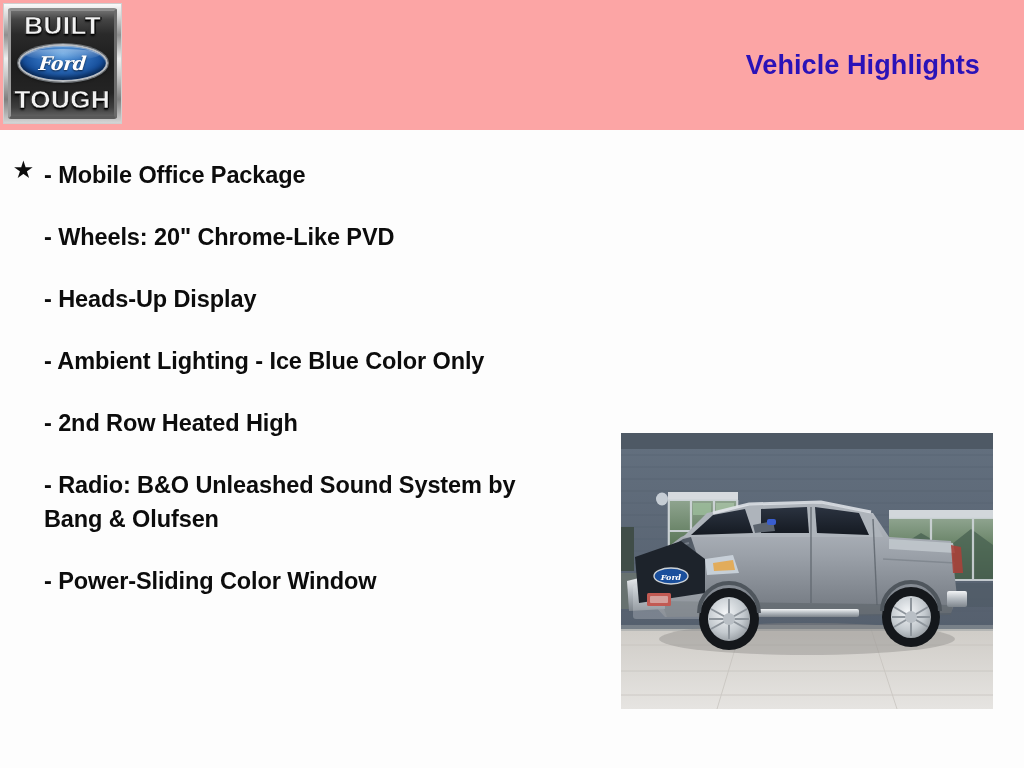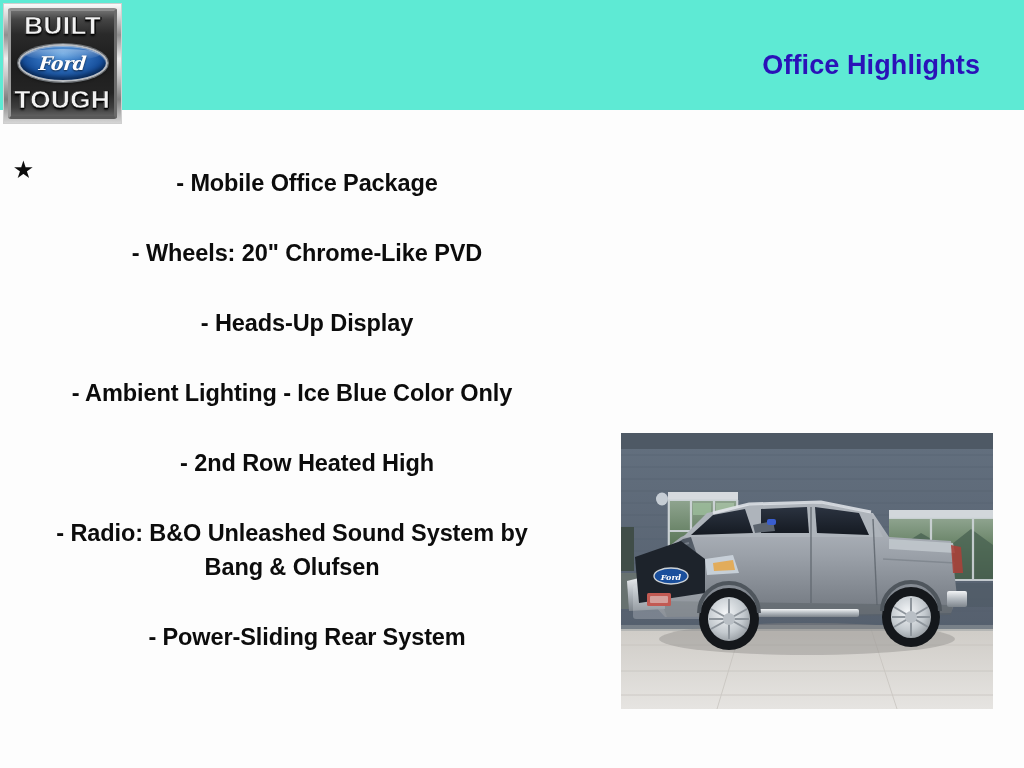--- a/index.html
+++ b/index.html
@@ -14,22 +14,22 @@
     font-family: "Liberation Sans", sans-serif;
     position: relative;
     background: #fdfdfd;
   }
 
   
   #header-bar {
     position: absolute;
     left: 0; top: 0;
     width: 1024px;
-    height: 110px;
-    background: #5eead4;
+    height: 130px;
+    background: #fca5a5;
     text-align: right;
   }
 
   
   #brand-logo {
     position: absolute;
     left: 3px; top: 3px;
     width: 119px;
     height: 121px;
     box-sizing: border-box;
@@ -144,22 +144,21 @@
     font-size: 23.5px;
     font-weight: bold;
     color: #0c0c0c;
     line-height: 34px;
     letter-spacing: -0.1px;
   }
   .feature-row.lead {
     margin-top: 24px;
   }
   .feature-row.sub {
-    margin-top: 36px;
-    text-align: center;
+    margin-top: 28px;
   }
   .feature-row.sub.wrap {
     padding-right: 30px;
   }
   .bullet-star {
     position: absolute;
     left: 14px;
     top: -1px;
     font-size: 21px;
     line-height: 34px;
@@ -186,21 +185,21 @@
   <div id="brand-logo">
     <div id="brand-logo-inner">
       <div class="badge-word">BUILT</div>
       <div id="ford-oval">
         <span id="ford-script">Ford</span>
       </div>
       <div class="badge-word">TOUGH</div>
     </div>
   </div>
 
-  <div id="page-title">Office Highlights</div>
+  <div id="page-title">Vehicle Highlights</div>
 </div>
 
 <div id="content">
 
   <ul id="feature-list">
     <li class="feature-row lead">
       <span class="bullet-star">★</span>
     </li>
     <li class="feature-row sub">
       <span>- Mobile Office Package</span>
@@ -214,21 +213,21 @@
     <li class="feature-row sub wrap">
       <span>- Ambient Lighting - Ice Blue Color Only</span>
     </li>
     <li class="feature-row sub">
       <span>- 2nd Row Heated High</span>
     </li>
     <li class="feature-row sub wrap">
       <span>- Radio: B&amp;O Unleashed Sound System by Bang &amp; Olufsen</span>
     </li>
     <li class="feature-row sub">
-      <span>- Power-Sliding Rear System</span>
+      <span>- Power-Sliding Color Window</span>
     </li>
   </ul>
 
   <div id="vehicle-photo">
     <svg width="372" height="276" viewBox="0 0 372 276" xmlns="http://www.w3.org/2000/svg">
       <defs>
         <linearGradient id="wallG" x1="0" y1="0" x2="0" y2="1">
           <stop offset="0" stop-color="#63707f"></stop>
           <stop offset="1" stop-color="#555f6d"></stop>
         </linearGradient>

